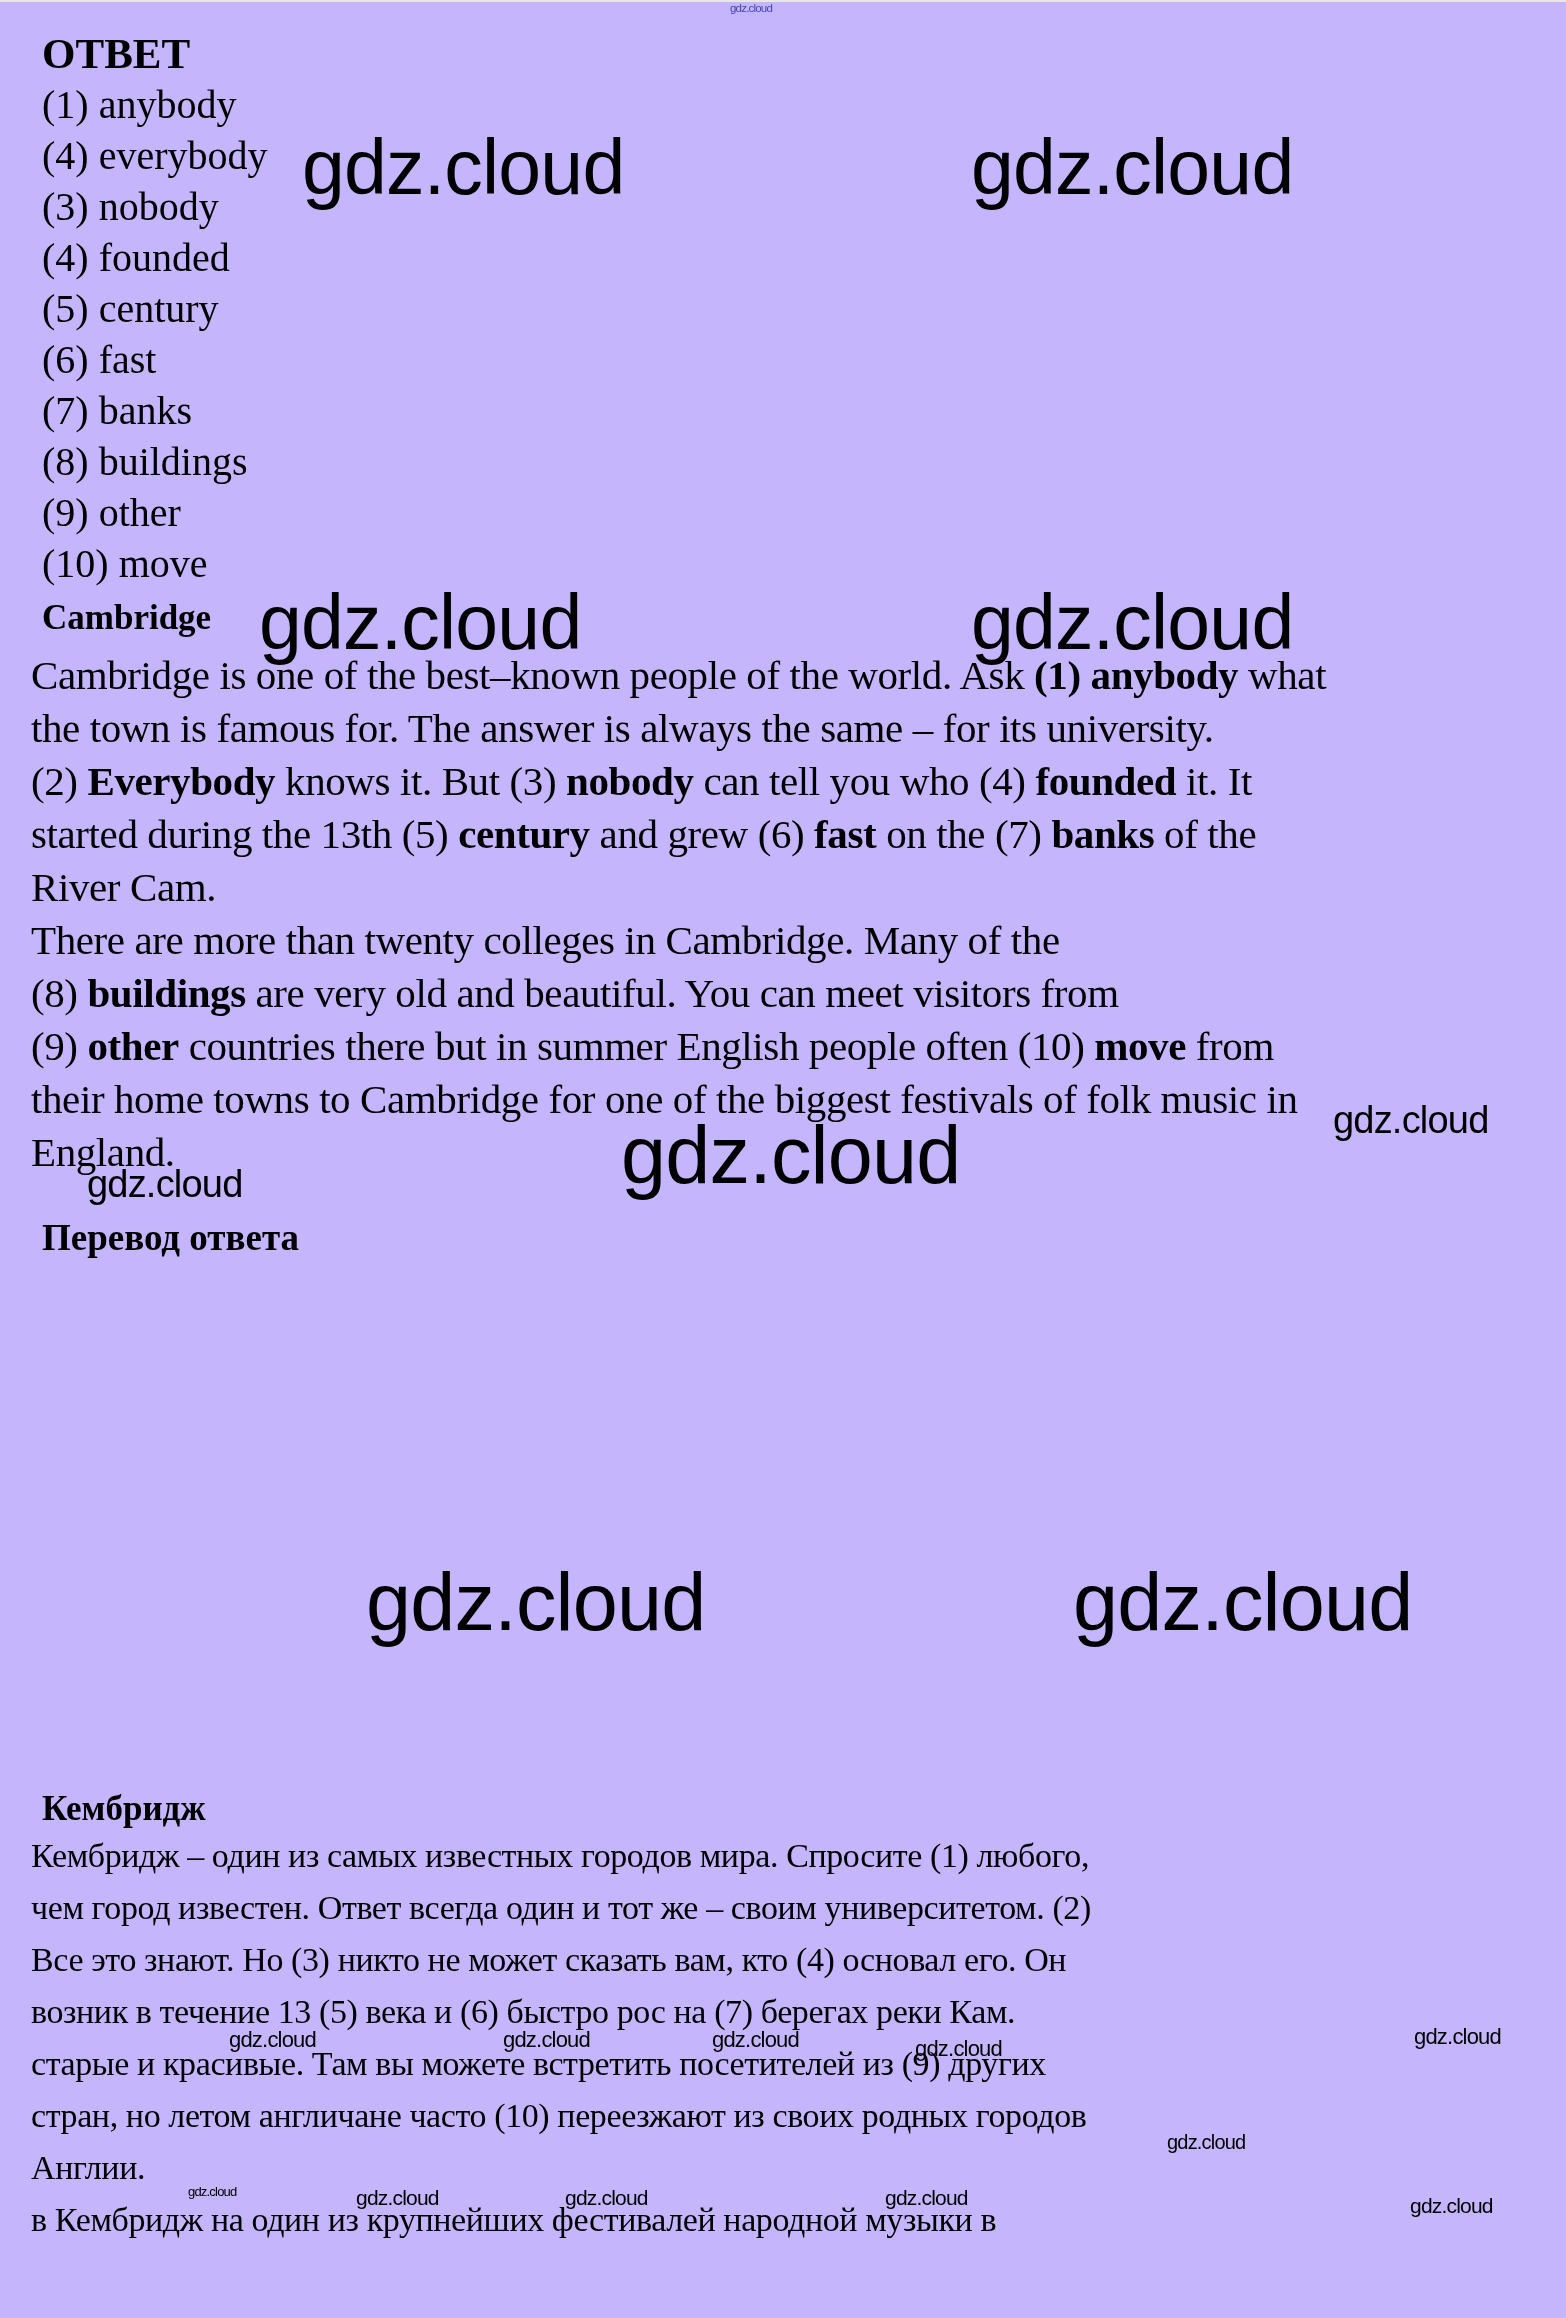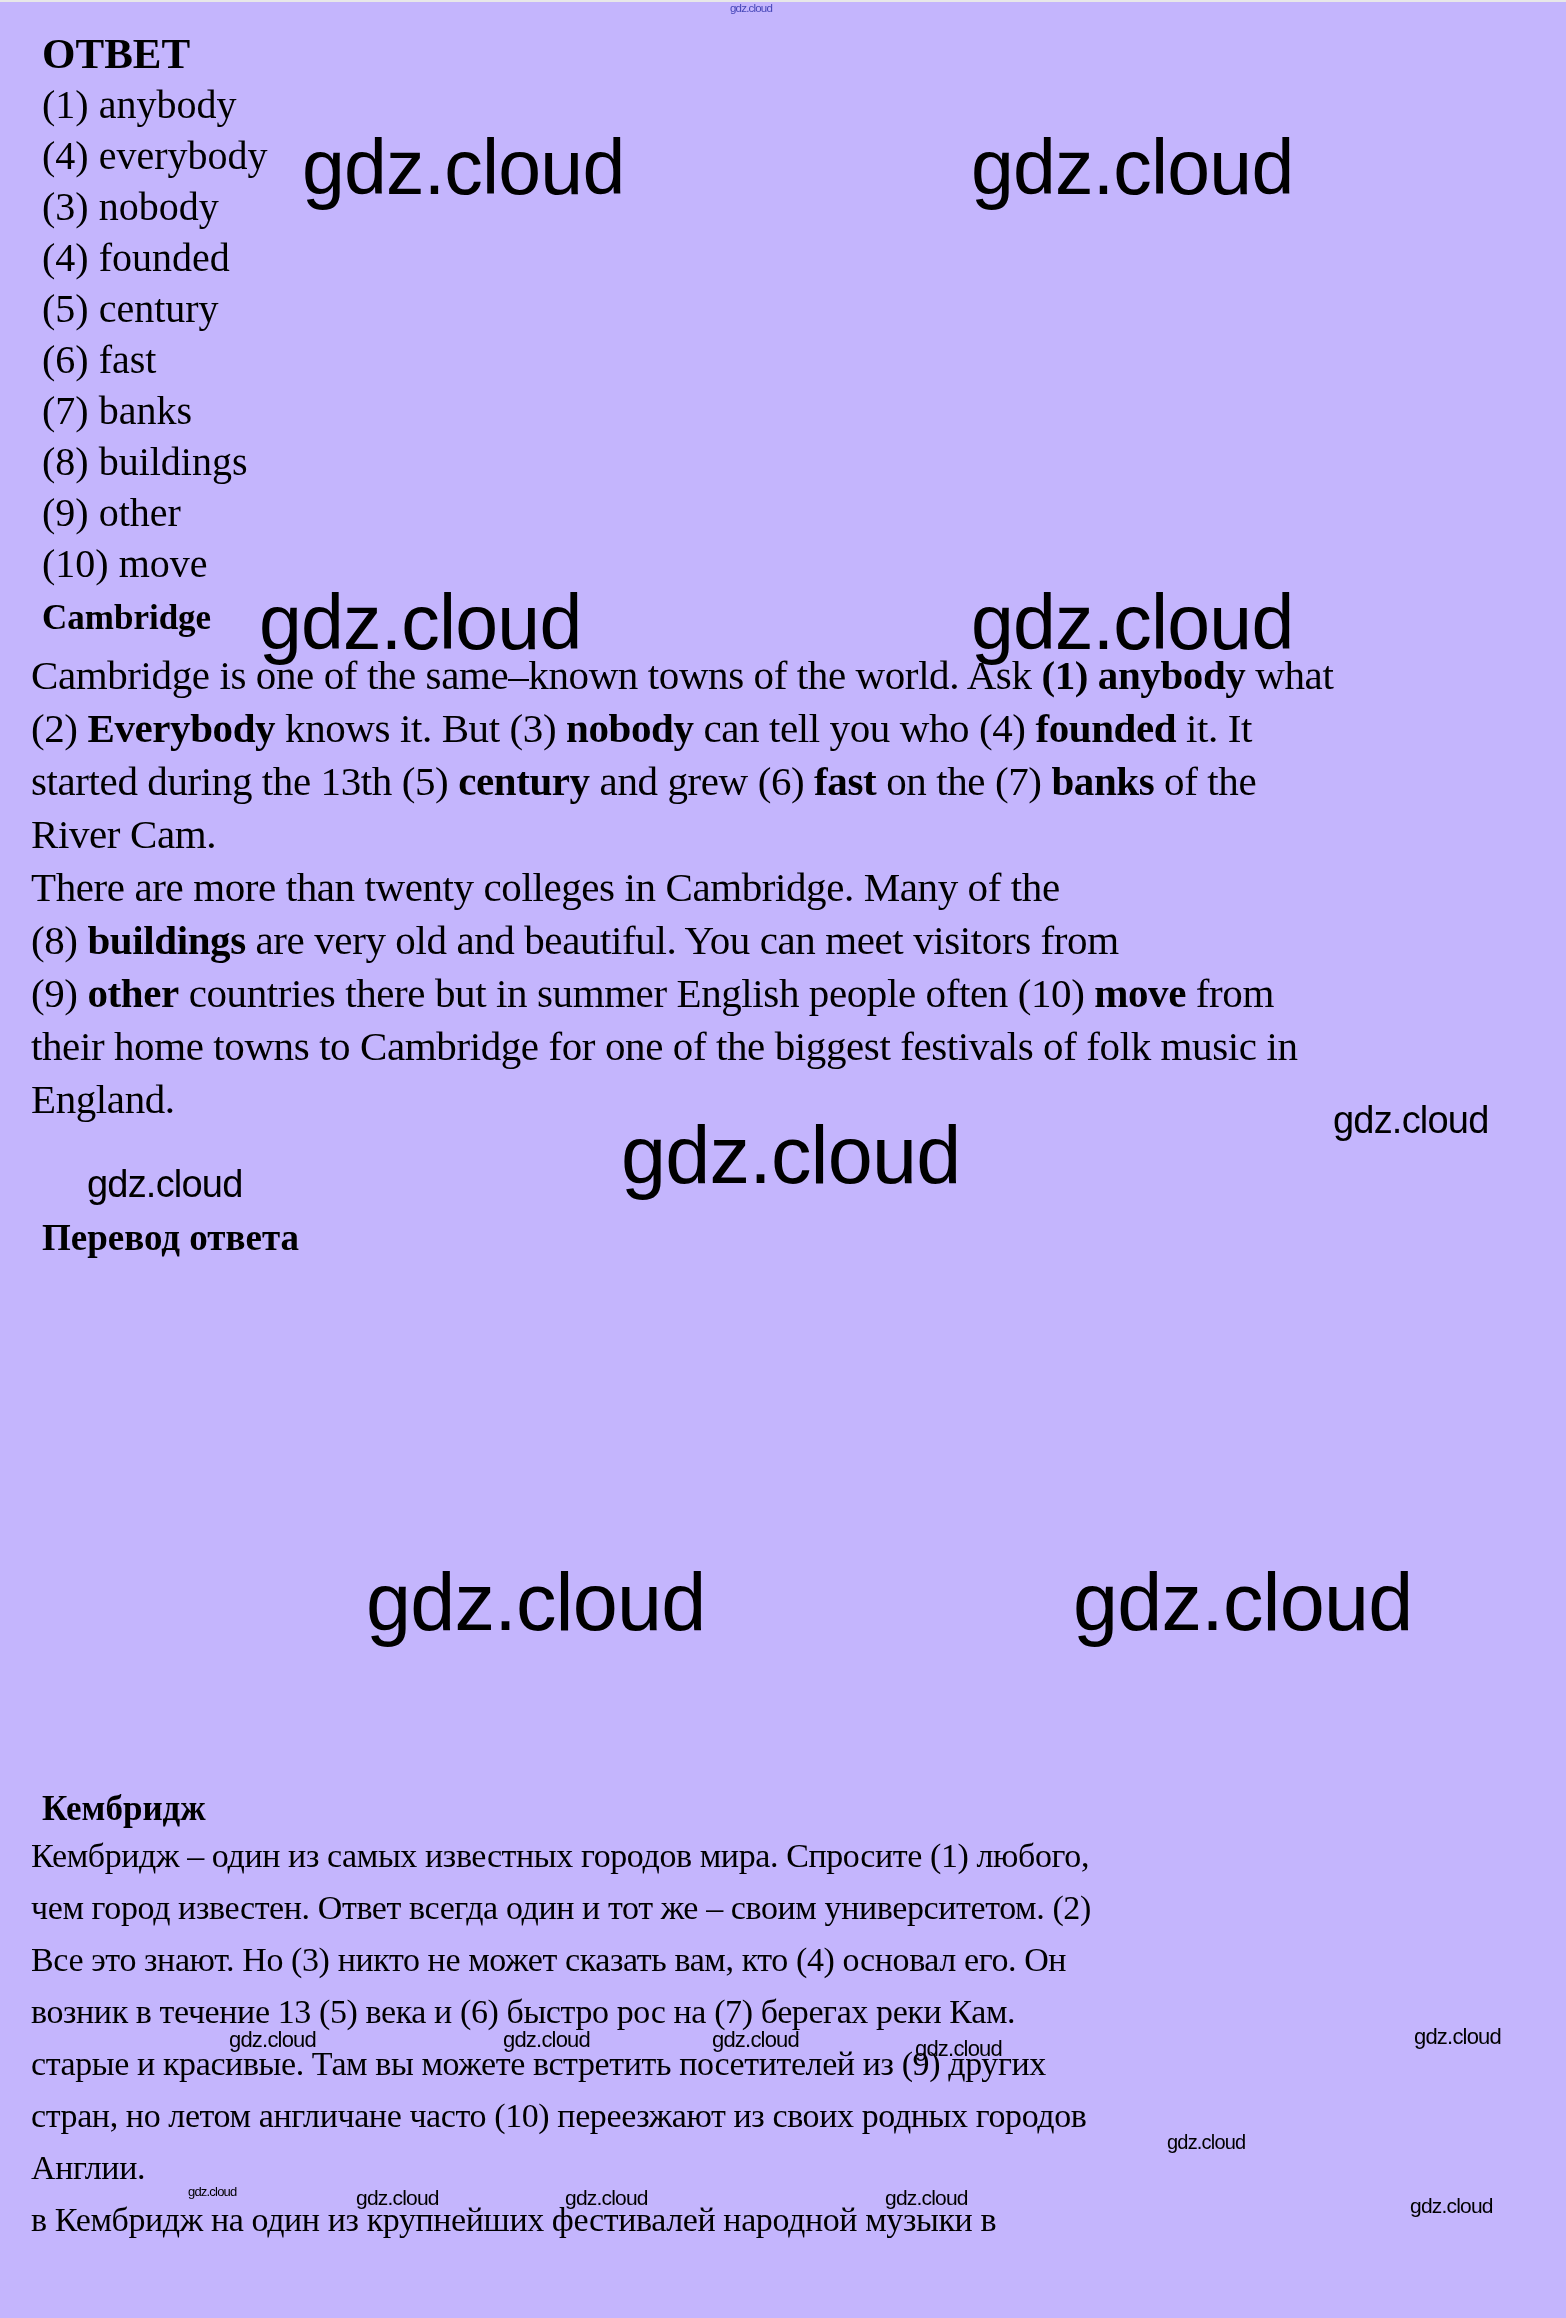--- a/index.html
+++ b/index.html
@@ -63,21 +63,22 @@
       <div class="line">(6) fast</div>
       <div class="line">(7) banks</div>
       <div class="line">(8) buildings</div>
       <div class="line">(9) other</div>
       <div class="line">(10) move</div>
     </div>
 
   <div class="hdr" id="english-header">Cambridge</div>
 
   <div class="para" id="english-para">
-      <div class="line"><span>Cambridge is one of the same–known towns of the world. Ask </span><b>(1) anybody</b><span> what</span></div>
+      <div class="line"><span>Cambridge is one of the best–known people of the world. Ask </span><b>(1) anybody</b><span> what</span></div>
+      <div class="line"><span>the town is famous for. The answer is always the same – for its university.</span></div>
       <div class="line"><span>(2) </span><b>Everybody</b><span> knows it. But (3) </span><b>nobody</b><span> can tell you who (4) </span><b>founded</b><span> it. It</span></div>
       <div class="line"><span>started during the 13th (5) </span><b>century</b><span> and grew (6) </span><b>fast</b><span> on the (7) </span><b>banks</b><span> of the</span></div>
       <div class="line"><span>River Cam.</span></div>
       <div class="line"><span>There are more than twenty colleges in Cambridge. Many of the</span></div>
       <div class="line"><span>(8) </span><b>buildings</b><span> are very old and beautiful. You can meet visitors from</span></div>
       <div class="line"><span>(9) </span><b>other</b><span> countries there but in summer English people often (10) </span><b>move</b><span> from</span></div>
       <div class="line"><span>their home towns to Cambridge for one of the biggest festivals of folk music in</span></div>
       <div class="line"><span>England.</span></div>
     </div>
 

